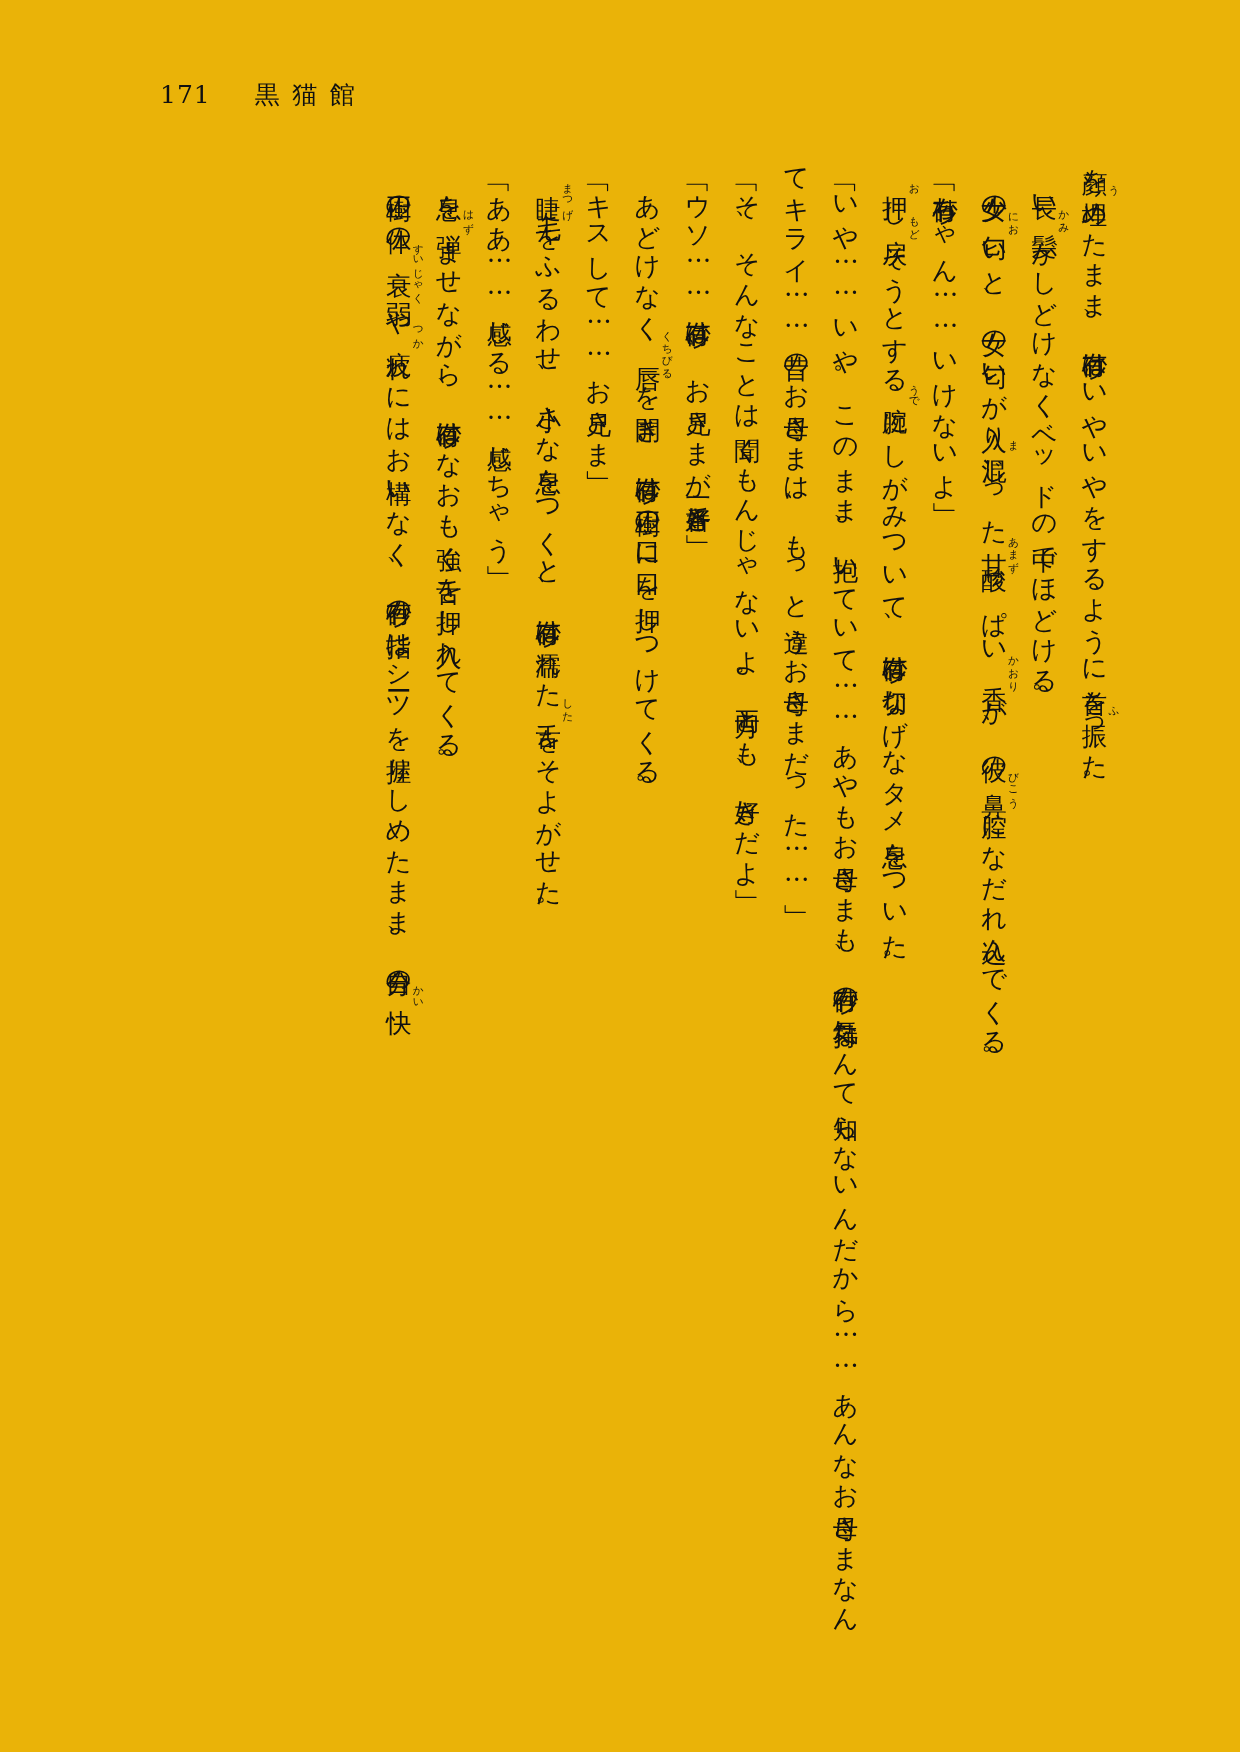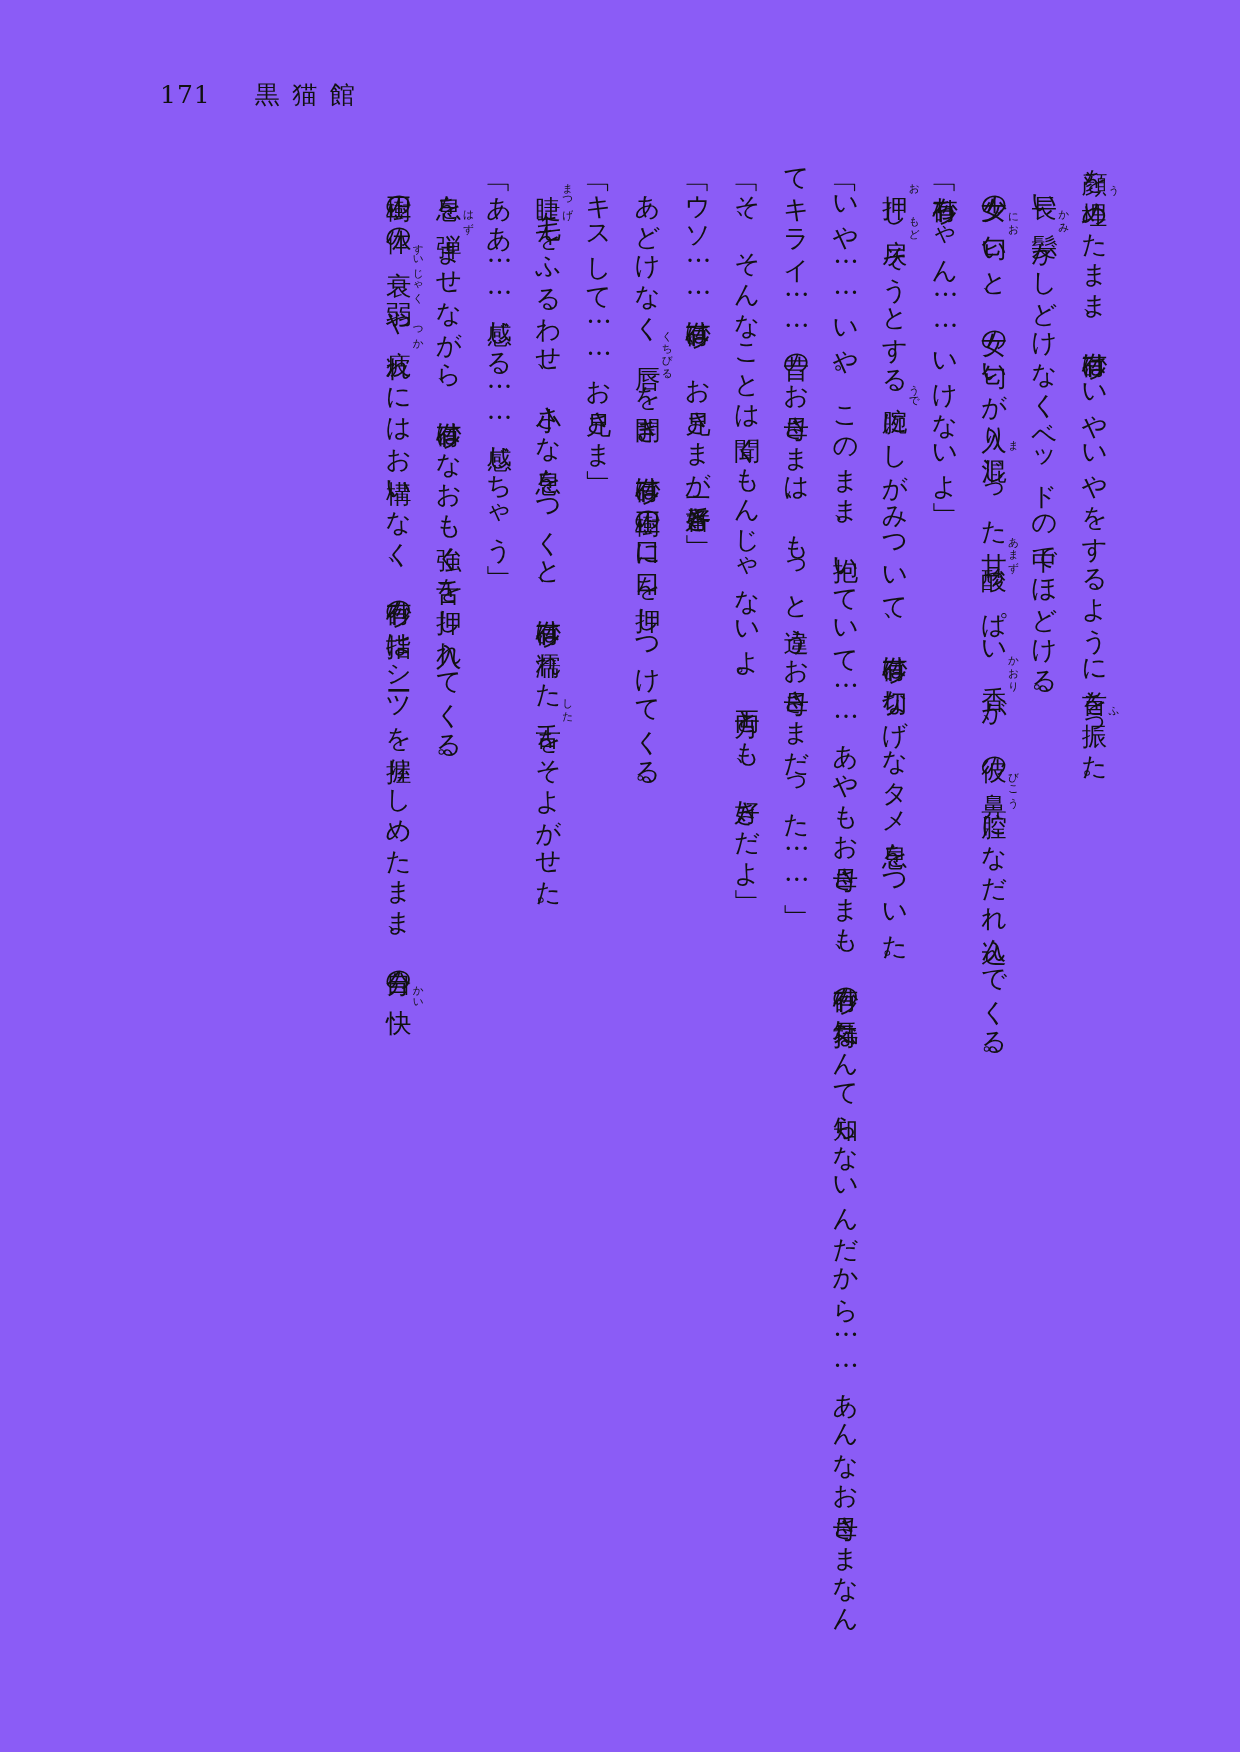--- a/index.html
+++ b/index.html
@@ -4,21 +4,21 @@
 <style>
   html, body {
     margin: 0;
     padding: 0;
     background: #ffffff;
   }
   .page {
     position: relative;
     width: 1240px;
     height: 1752px;
-    background: #8b5cf6;
+    background: #eab308;
     font-family: "DejaVu Serif", "Liberation Serif", serif;
     color: #111111;
     overflow: hidden;
   }
 
   
   .header {
     position: absolute;
     top: 78px;
     left: 160px;

